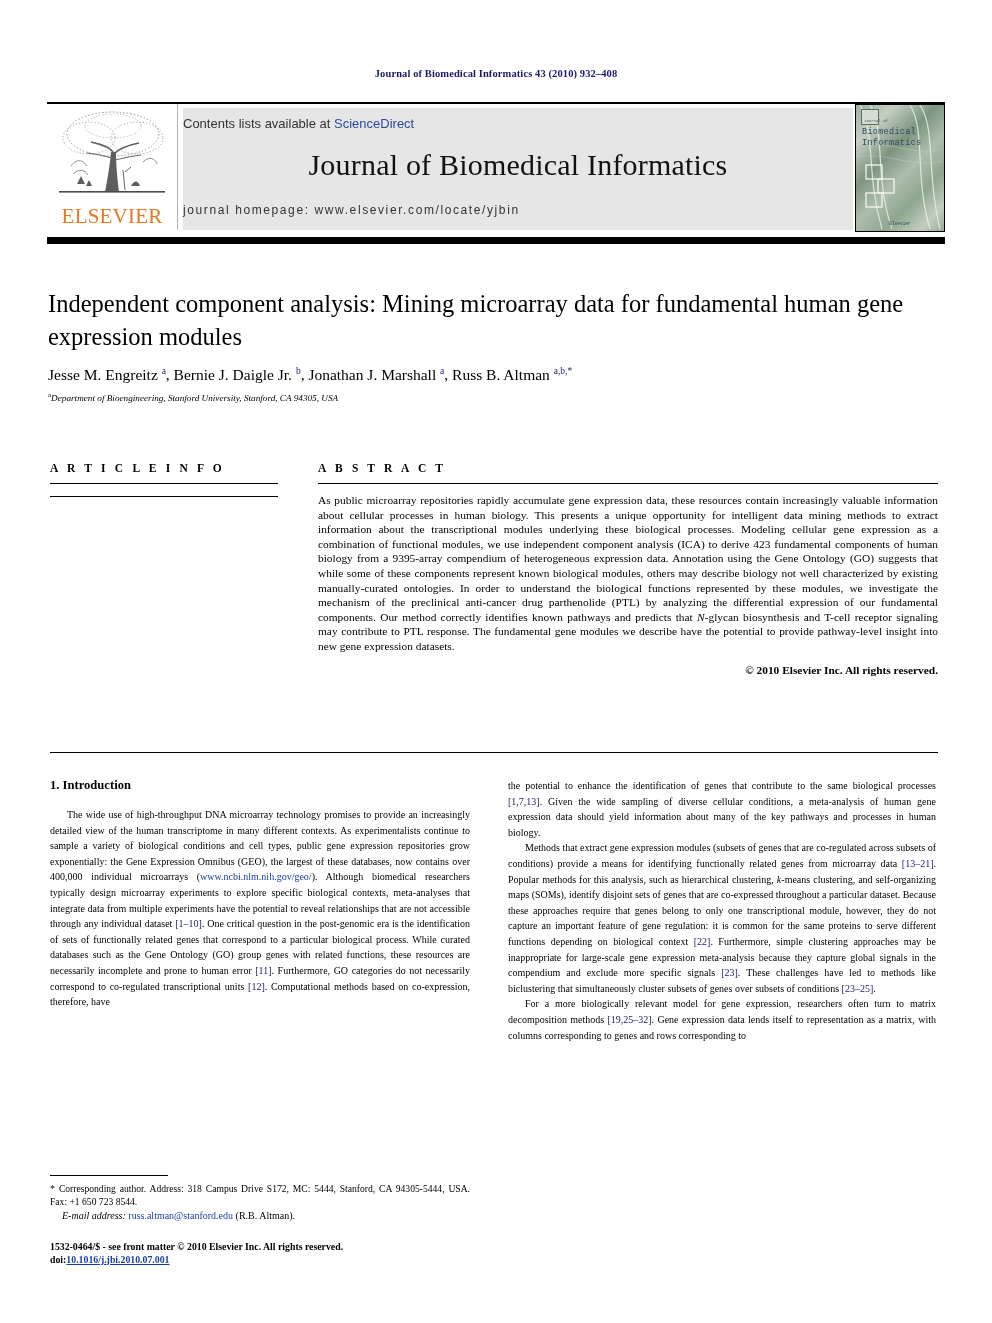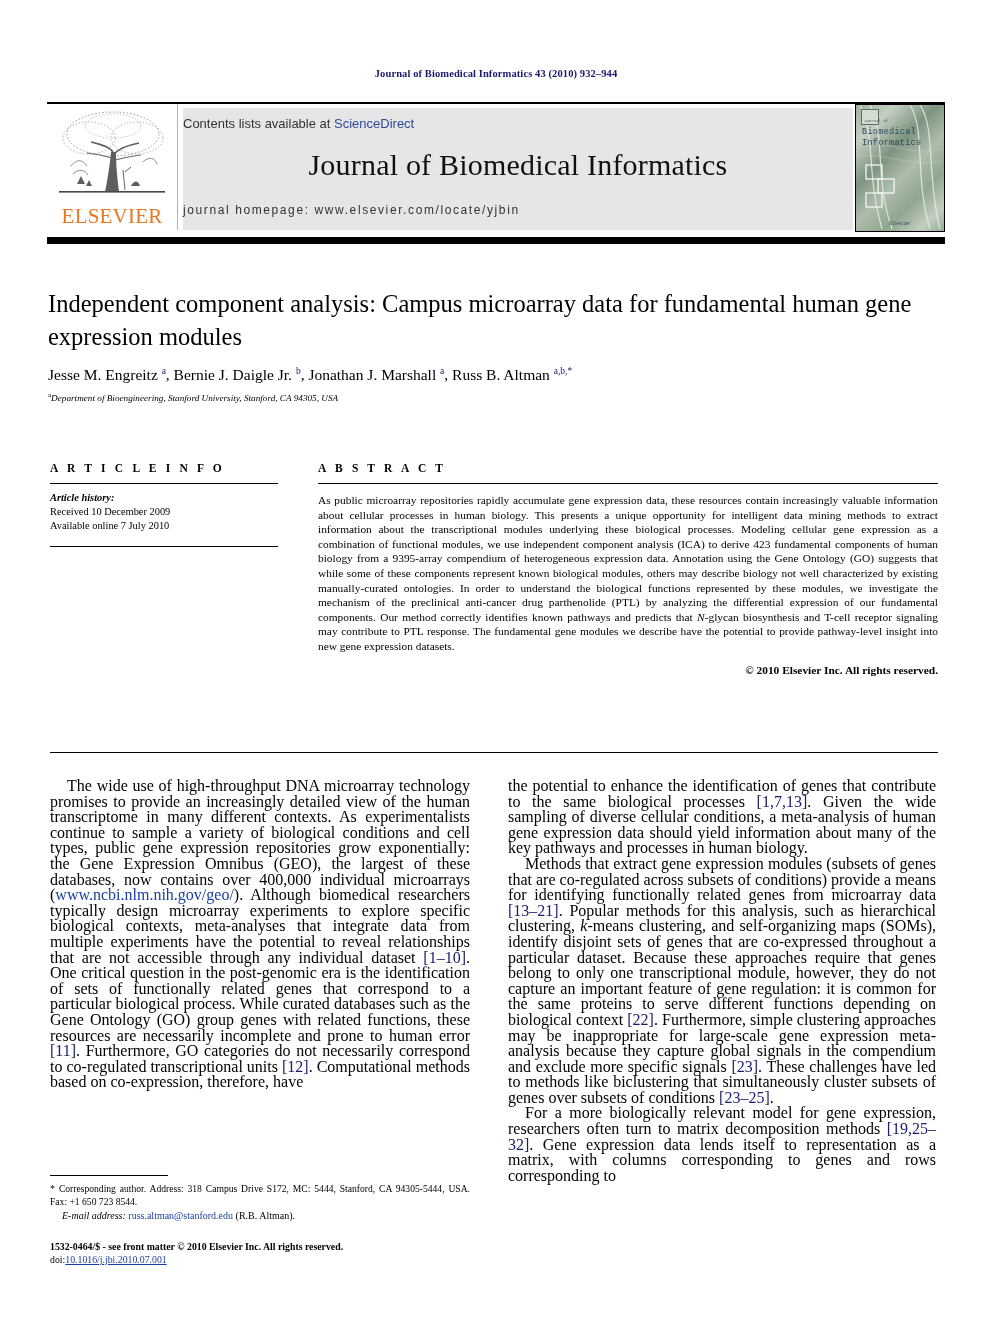--- a/index.html
+++ b/index.html
@@ -273,21 +273,21 @@
     width: 428px;
   }
   h2.section-title {
     margin: 0 0 14px 0;
     font-size: 12.6px;
     font-weight: bold;
     font-family: "Liberation Serif", serif;
   }
   p.para {
     margin: 0;
-    font-size: 16px;
+    font-size: 10px;
     line-height: 15.6px;
     text-align: justify;
     text-indent: 17px;
   }
   p.para.cont { text-indent: 0; }
   a.ref, span.ref { color: #1a1a6e; text-decoration: none; }
   a.url, span.url { color: #1a3fa0; text-decoration: none; }
   i { font-style: italic; }
 
   
@@ -321,31 +321,31 @@
     position: absolute;
     left: 50px; top: 1240px;
     font-size: 9.8px;
     font-weight: bold;
     line-height: 13px;
   }
   .doi-line {
     position: absolute;
     left: 50px; top: 1253px;
     font-size: 9.8px;
-    font-weight: normal;
+    font-weight: bold;
     line-height: 13px;
   }
   .doi-line .doi-link { color: #1a3fa0; }
 </style>
 </head>
 <body>
 
 <div class="page">
 
-  <div class="running-head">Journal of Biomedical Informatics 43 (2010) 932–944</div>
+  <div class="running-head">Journal of Biomedical Informatics 43 (2010) 932–408</div>
 
   <div class="masthead">
     <div class="masthead-rule-top"></div>
 
     <div class="elsevier-logo">
       <div class="tree-box">
         <svg width="118" height="96" viewBox="0 0 118 96" xmlns="http://www.w3.org/2000/svg">
           <g stroke="#4a4a4a" fill="none" stroke-width="0.7">
             <ellipse cx="60" cy="26" rx="46" ry="22" stroke="#6b6b6b" stroke-dasharray="1.5 2"></ellipse>
             <ellipse cx="36" cy="30" rx="26" ry="16" stroke="#7a7a7a" stroke-dasharray="1.2 2"></ellipse>
@@ -411,47 +411,43 @@
         <div class="cover-title">
           <div>Biomedical</div>
           <div>Informatics</div>
         </div>
         <div class="cover-foot">Elsevier</div>
       </div>
     </div>
   </div>
   <div class="masthead-rule-bottom"></div>
 
-  <div class="title">Independent component analysis: Campus microarray data for fundamental human gene expression modules</div>
+  <div class="title">Independent component analysis: Mining microarray data for fundamental human gene expression modules</div>
   <div class="authors">Jesse M. Engreitz <sup>a</sup>, Bernie J. Daigle Jr. <sup>b</sup>, Jonathan J. Marshall <sup>a</sup>, Russ B. Altman <sup>a,b,</sup><sup>*</sup></div>
   <div class="affil">
     <div><sup>a</sup><span>Department of Bioengineering, Stanford University, Stanford, CA 94305, USA</span></div>
   </div>
 
   <div class="info-col">
     <div class="sec-head">A R T I C L E  I N F O</div>
     <div class="thin-rule"></div>
-    <div class="info-block">
-      <div class="info-label">Article history:</div>
-      <div>Received 10 December 2009</div>
-      <div>Available online 7 July 2010</div>
-    </div>
     <div class="info-rule2"></div>
   </div>
 
   <div class="abs-col">
     <div class="sec-head">A B S T R A C T</div>
     <div class="thin-rule"></div>
     <div class="abstract-body">As public microarray repositories rapidly accumulate gene expression data, these resources contain increasingly valuable information about cellular processes in human biology. This presents a unique opportunity for intelligent data mining methods to extract information about the transcriptional modules underlying these biological processes. Modeling cellular gene expression as a combination of functional modules, we use independent component analysis (ICA) to derive 423 fundamental components of human biology from a 9395-array compendium of heterogeneous expression data. Annotation using the Gene Ontology (GO) suggests that while some of these components represent known biological modules, others may describe biology not well characterized by existing manually-curated ontologies. In order to understand the biological functions represented by these modules, we investigate the mechanism of the preclinical anti-cancer drug parthenolide (PTL) by analyzing the differential expression of our fundamental components. Our method correctly identifies known pathways and predicts that <i>N</i>-glycan biosynthesis and T-cell receptor signaling may contribute to PTL response. The fundamental gene modules we describe have the potential to provide pathway-level insight into new gene expression datasets.</div>
     <div class="copyright">© 2010 Elsevier Inc. All rights reserved.</div>
   </div>
 
   <div class="col-divider"></div>
 
   <div class="body-left">
+    <h2 class="section-title">1. Introduction</h2>
     <p class="para">The wide use of high-throughput DNA microarray technology promises to provide an increasingly detailed view of the human transcriptome in many different contexts. As experimentalists continue to sample a variety of biological conditions and cell types, public gene expression repositories grow exponentially: the Gene Expression Omnibus (GEO), the largest of these databases, now contains over 400,000 individual microarrays (<span class="url">www.ncbi.nlm.nih.gov/geo/</span>). Although biomedical researchers typically design microarray experiments to explore specific biological contexts, meta-analyses that integrate data from multiple experiments have the potential to reveal relationships that are not accessible through any individual dataset <span class="ref">[1–10]</span>. One critical question in the post-genomic era is the identification of sets of functionally related genes that correspond to a particular biological process. While curated databases such as the Gene Ontology (GO) group genes with related functions, these resources are necessarily incomplete and prone to human error <span class="ref">[11]</span>. Furthermore, GO categories do not necessarily correspond to co-regulated transcriptional units <span class="ref">[12]</span>. Computational methods based on co-expression, therefore, have</p>
   </div>
 
   <div class="body-right">
     <p class="para cont">the potential to enhance the identification of genes that contribute to the same biological processes <span class="ref">[1,7,13]</span>. Given the wide sampling of diverse cellular conditions, a meta-analysis of human gene expression data should yield information about many of the key pathways and processes in human biology.</p>
     <p class="para">Methods that extract gene expression modules (subsets of genes that are co-regulated across subsets of conditions) provide a means for identifying functionally related genes from microarray data <span class="ref">[13–21]</span>. Popular methods for this analysis, such as hierarchical clustering, <i>k</i>-means clustering, and self-organizing maps (SOMs), identify disjoint sets of genes that are co-expressed throughout a particular dataset. Because these approaches require that genes belong to only one transcriptional module, however, they do not capture an important feature of gene regulation: it is common for the same proteins to serve different functions depending on biological context <span class="ref">[22]</span>. Furthermore, simple clustering approaches may be inappropriate for large-scale gene expression meta-analysis because they capture global signals in the compendium and exclude more specific signals <span class="ref">[23]</span>. These challenges have led to methods like biclustering that simultaneously cluster subsets of genes over subsets of conditions <span class="ref">[23–25]</span>.</p>
     <p class="para">For a more biologically relevant model for gene expression, researchers often turn to matrix decomposition methods <span class="ref">[19,25–32]</span>. Gene expression data lends itself to representation as a matrix, with columns corresponding to genes and rows corresponding to</p>
   </div>
 
   <div class="footnote">

